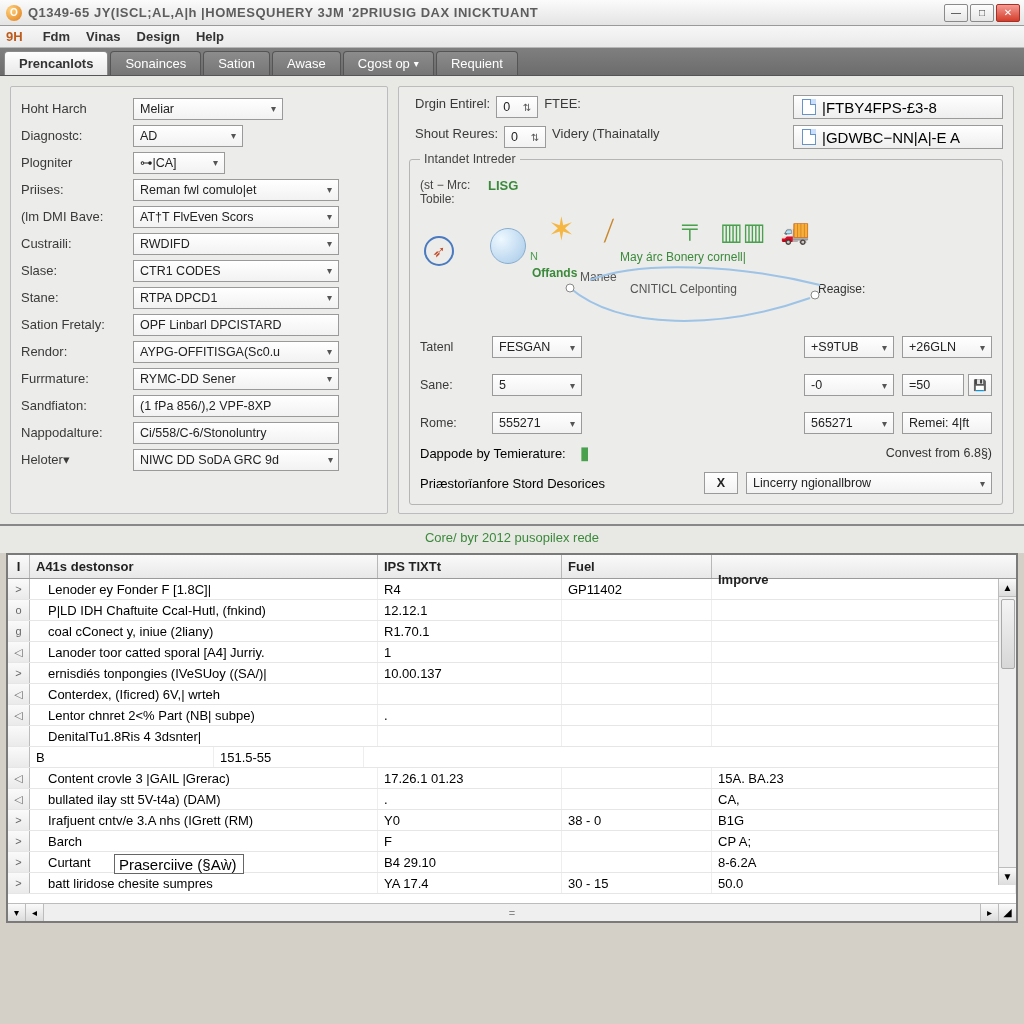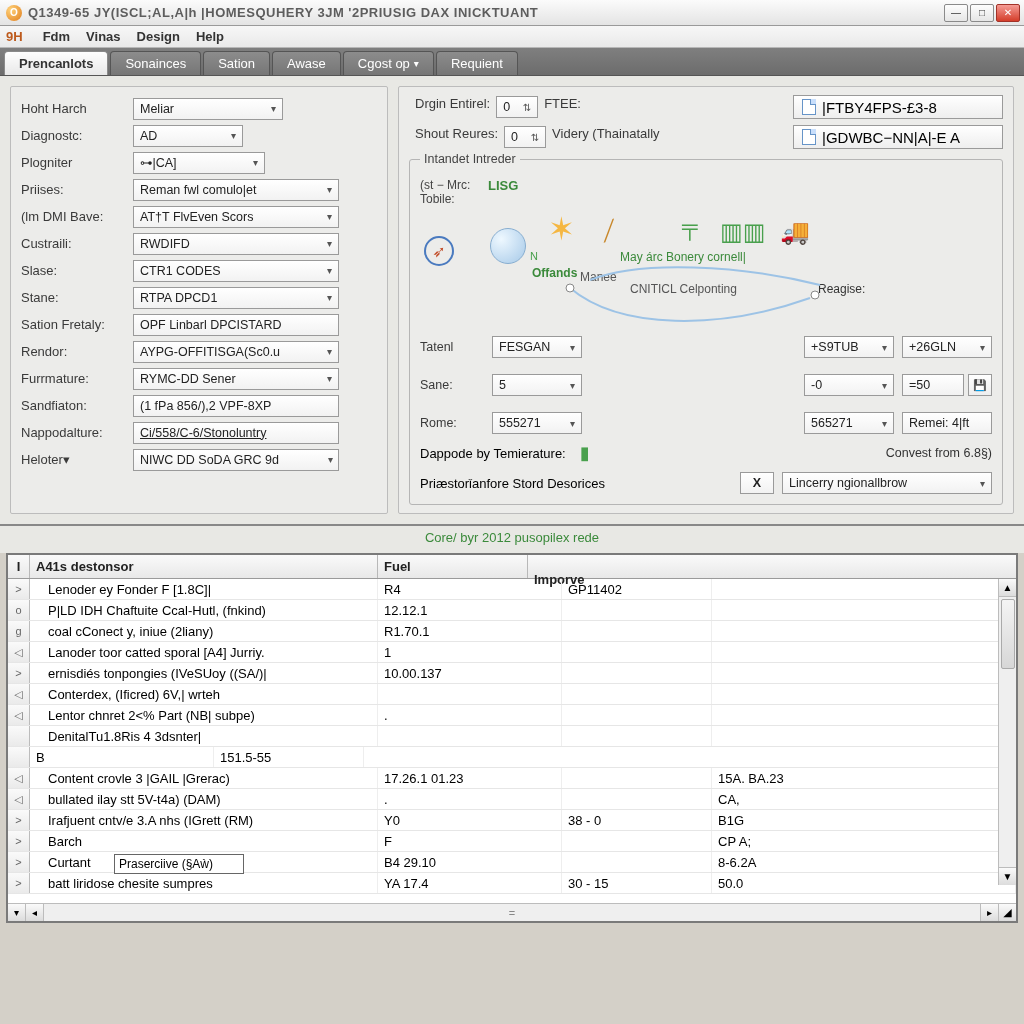--- a/index.html
+++ b/index.html
@@ -67,21 +67,21 @@
   .gh.rowh{width:22px;justify-content:center;}
   .gh.c1{width:348px;} .gh.c2{width:184px;} .gh.c3{width:150px;} .gh.c4{flex:1;margin-top:24px;}
   .grid-body { flex:1; overflow:hidden; position:relative;}
   .grow { display:flex; height:21px; border-bottom:1px solid #e6e6e6; align-items:center; }
   .gc { border-right:1px solid #eee; padding:0 6px; height:100%; display:flex; align-items:center; white-space:nowrap; overflow:hidden;}
   .gc.rowh{width:22px;justify-content:center;background:linear-gradient(#fafafa,#eaeaea);border-right:1px solid #bcbcbc;color:#666;font-size:11px;}
   .gc.c1{width:348px;} .gc.c2{width:184px;} .gc.c3{width:150px;} .gc.c4{flex:1;}
   .special-row .gc.c1 { font-weight:700; color:#333; display:flex; gap:6px; align-items:center;}
   .blue-dot{width:12px;height:12px;border-radius:50%;background:radial-gradient(circle at 30% 30%,#b7e0ff,#2d7fd0);display:inline-block;}
   .note-icn{width:14px;height:14px;border:1px solid #9a9a9a;background:#fff;display:inline-block;}
-  .cell-edit{position:absolute; left:106px; top:264px; width:130px; height:20px; border:1px solid #666; background:#fff; padding:0 4px; display:flex; align-items:center; font-size:12px;}
+  .cell-edit{position:absolute; left:106px; top:264px; width:130px; height:20px; border:1px solid #666; background:#fff; padding:0 4px; display:flex; align-items:center; font-size:15px;}
 
   .vscroll { position:absolute; right:0; top:0; bottom:18px; width:18px; background:#efefef; border-left:1px solid #bcbcbc; display:flex; flex-direction:column; align-items:center;}
   .vscroll .arrow{height:18px;width:100%;display:flex;align-items:center;justify-content:center;background:linear-gradient(#fafafa,#dcdcdc);border-bottom:1px solid #bcbcbc;font-size:10px;cursor:pointer;}
   .vscroll .arrow.bot{border-top:1px solid #bcbcbc;border-bottom:none;margin-top:auto;}
   .vscroll .thumb{width:14px;height:70px;background:linear-gradient(#f4f4f4,#d7d7d7);border:1px solid #aaa;border-radius:2px;margin-top:2px;}
   .hscroll { height:18px; background:#efefef; border-top:1px solid #bcbcbc; display:flex; align-items:center;}
   .hscroll .arrow{width:18px;height:100%;display:flex;align-items:center;justify-content:center;background:linear-gradient(#fafafa,#dcdcdc);border-right:1px solid #bcbcbc;font-size:10px;cursor:pointer;}
   .hscroll .arrow.r{border-left:1px solid #bcbcbc;border-right:none;margin-left:auto;}
   .hscroll .track{flex:1;display:flex;align-items:center;justify-content:center;color:#888;font-size:11px;}
   .hscroll .corner{width:18px;height:100%;background:linear-gradient(#fafafa,#dcdcdc);border-left:1px solid #bcbcbc;display:flex;align-items:center;justify-content:center;font-size:11px;}
@@ -142,21 +142,21 @@
       </div>
       <div class="form-row">
         <label>Diagnostc:</label>
         <div class="ctl-select" style="width: 110px;">
           <span>AD</span>
           <span class="caret">▾</span>
         </div>
       </div>
       <div class="form-row">
         <label>Plogniter</label>
-        <div class="ctl-select" style="width: 132px;">
+        <div class="ctl-select" style="width: 92px;">
           <span>⊶|CA]</span>
           <span class="caret">▾</span>
         </div>
       </div>
       <div class="form-row">
         <label>Priises:</label>
         <div class="ctl-select" style="width: 206px;">
           <span>Reman fwl comulo|et</span>
           <span class="caret">▾</span>
         </div>
@@ -210,21 +210,21 @@
         </div>
       </div>
       <div class="form-row">
         <label>Sandfiaton:</label>
         <div class="ctl-select" style="width: 206px;">
           <span>(1 fPa 856/),2 VPF-8XP</span>
         </div>
       </div>
       <div class="form-row">
         <label>Nappodalture:</label>
-        <div class="ctl-select" style="width: 206px; text-decoration: underline;">
+        <div class="ctl-select" style="width: 206px;">
           <span>Ci/558/C-6/Stonoluntry</span>
         </div>
       </div>
       <div class="form-row">
         <label>Heloter▾</label>
         <div class="ctl-select" style="width: 206px; gap: 45px;">
           <span>NIWC DD SoDA GRC 9d</span>
           <span class="caret">▾</span>
         </div>
       </div>
@@ -347,35 +347,36 @@
       </div>
 
       <div class="rp-bottom">
         <label>Dappode by Temierature:</label>
         <span style="color:#49a04d;font-size:18px;margin-left:6px;">▮</span>
         <span class="convest">Convest from 6.8§)</span>
       </div>
       <div class="rp-bottom">
         <label style="flex:1">Priæstorǐanfore Stord Desorices</label>
         <div class="ctl-input" style="width:34px;justify-content:center;font-weight:bold">X</div>
-        <div class="ctl-select" style="width:210px">
+        <div class="ctl-select" style="width:246px">
             <span>Lincerry ngionallbrow</span>
             <span class="caret">▾</span>
           </div>
       </div>
     </div>
   </div>
 </div>
 
 <div class="footer-line">Core/ byr 2012 pusopilex rede</div>
 
 <div class="gridwrap">
   <div class="grid-head">
     <div class="gh rowh">I</div>
     <div class="gh c1">A41s destonsor</div>
+    <div class="gh c2">IPS TIXTt</div>
     <div class="gh c3">Fuel</div>
     <div class="gh c4">Imporve</div>
   </div>
   <div class="grid-body" id="gridBody">
     <div class="grow">
         <div class="gc rowh">&gt;</div>
         <div class="gc c1">
           <span class="chevlbl"></span>
           <span>Lenoder ey Fonder F [1.8C]|</span>
         </div>

